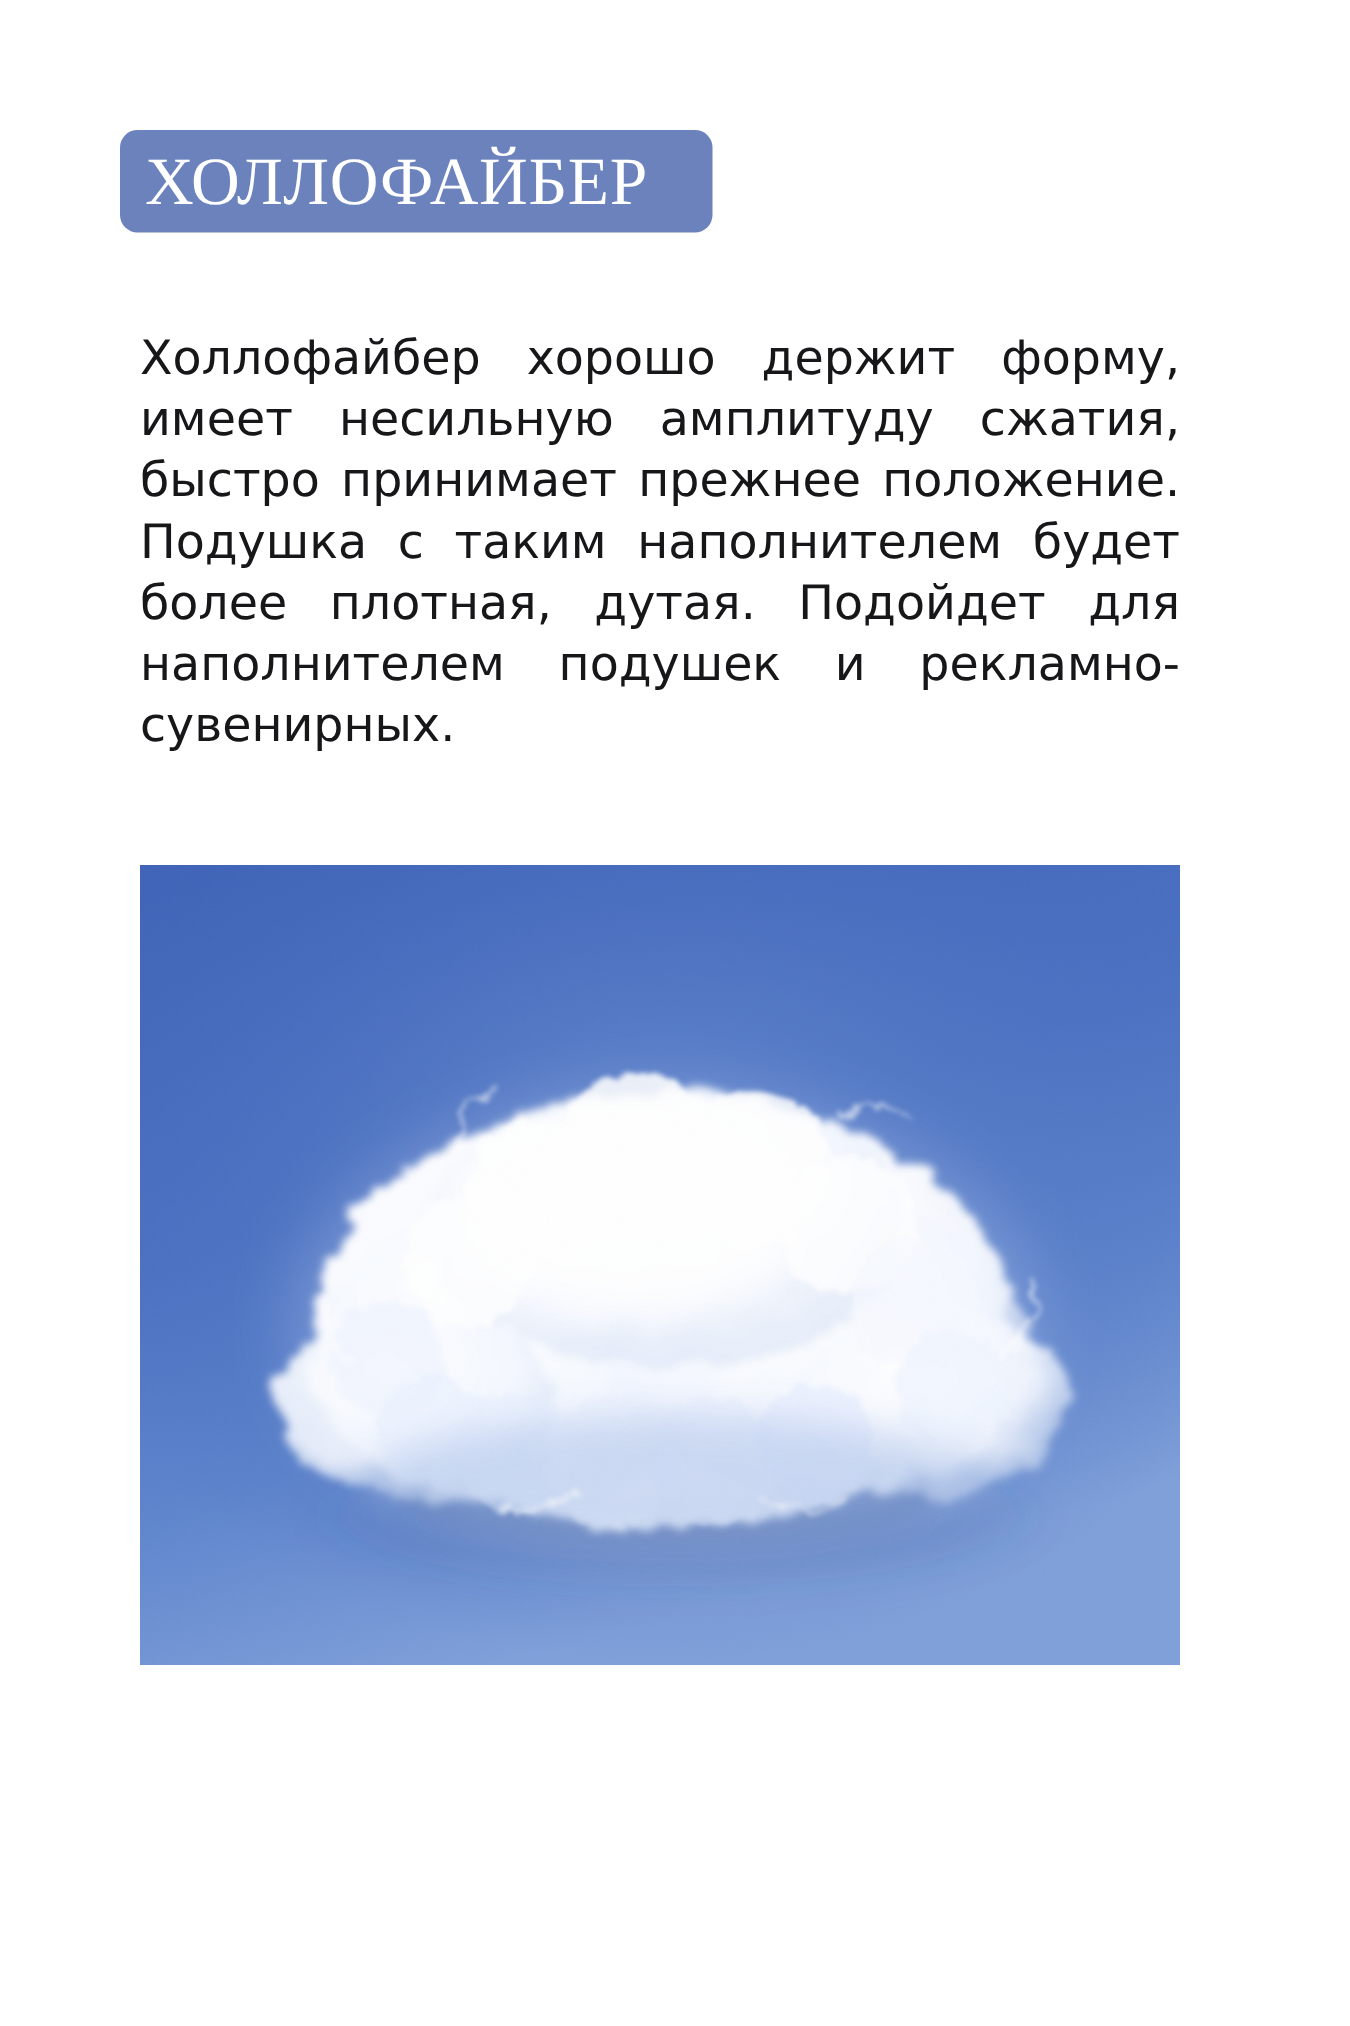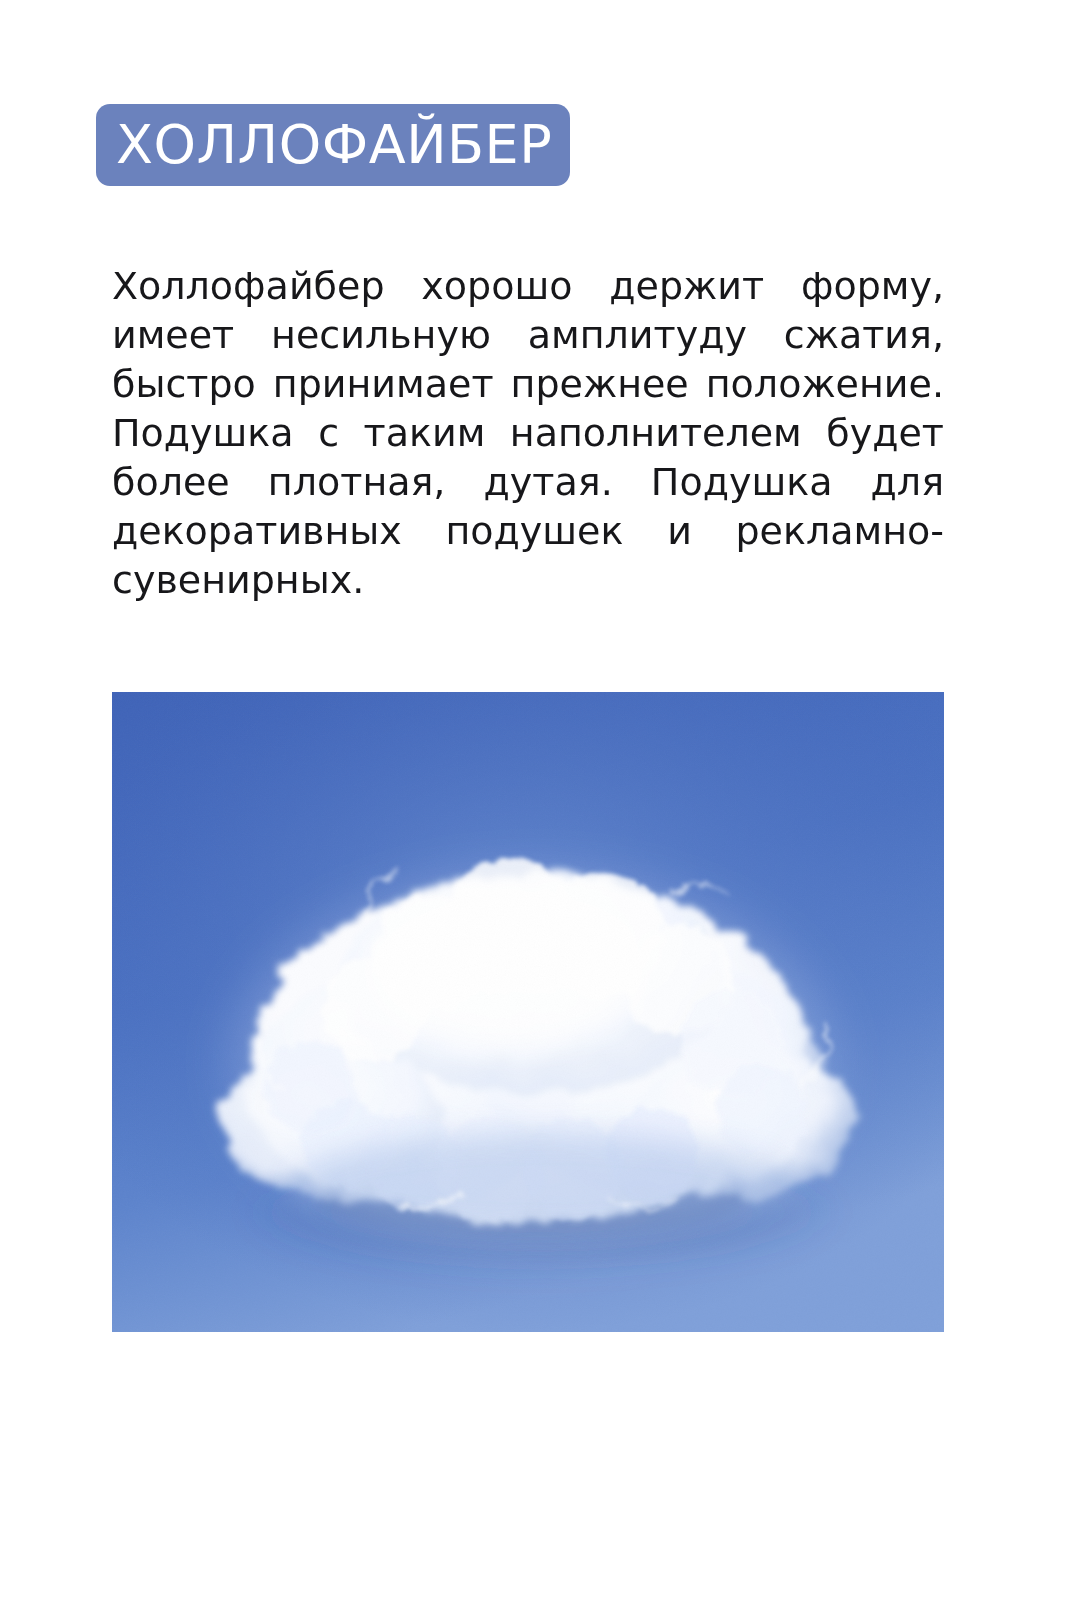--- a/index.html
+++ b/index.html
@@ -27,20 +27,21 @@
     left: 96px;
     top: 104px;
     width: 474px;
     height: 82px;
     background: #6b82bd;
     border-radius: 14px;
     display: flex;
     align-items: center;
     box-sizing: border-box;
     padding-left: 20px;
+    font-family: Liberation Serif, serif;
   }
   .title-chip .title-text {
     color: #ffffff;
     font-size: 54px;
     line-height: 1;
     letter-spacing: 0.5px;
     font-weight: 400;
     white-space: nowrap;
   }
 
@@ -77,21 +78,21 @@
 </style>
 </head>
 <body>
 
 <div class="page">
 
   <div class="title-chip">
     <span class="title-text">ХОЛЛОФАЙБЕР</span>
   </div>
 
-  <p class="body-text">Холлофайбер хорошо держит форму, имеет несильную амплитуду сжатия, быстро принимает прежнее положение. Подушка с таким наполнителем будет более плотная, дутая. Подушка для декоративных подушек и рекламно-сувенирных.</p>
+  <p class="body-text">Холлофайбер хорошо держит форму, имеет несильную амплитуду сжатия, быстро принимает прежнее положение. Подушка с таким наполнителем будет более плотная, дутая. Подойдет для наполнителем подушек и рекламно-сувенирных.</p>
 
   <div class="photo">
     <svg viewBox="0 0 832 640" preserveAspectRatio="xMidYMid slice" aria-hidden="true">
       <defs>
         <linearGradient id="bgGrad" x1="0" y1="0" x2="0.35" y2="1">
           <stop offset="0%" stop-color="#3f63b8"></stop>
           <stop offset="45%" stop-color="#4b72c3"></stop>
           <stop offset="72%" stop-color="#5d84cd"></stop>
           <stop offset="100%" stop-color="#7fa0da"></stop>
         </linearGradient>

